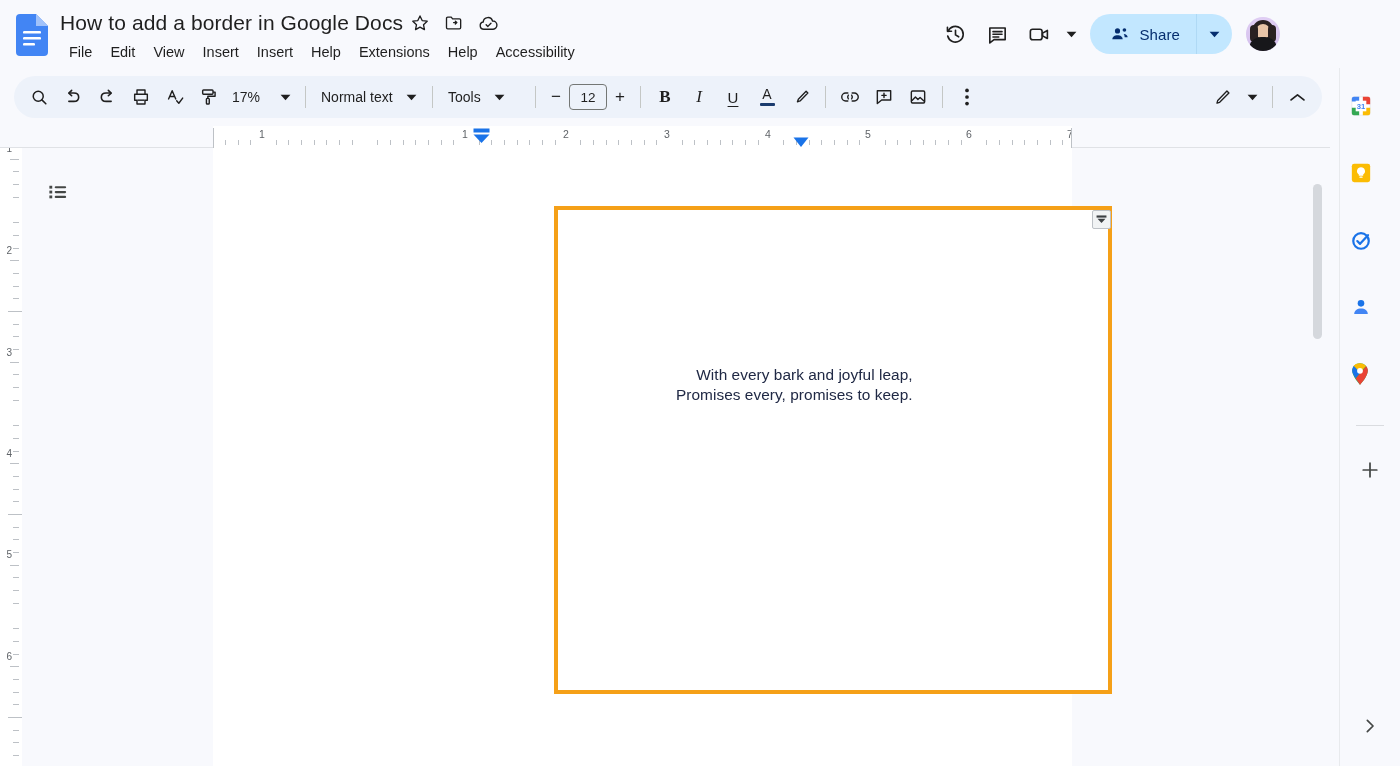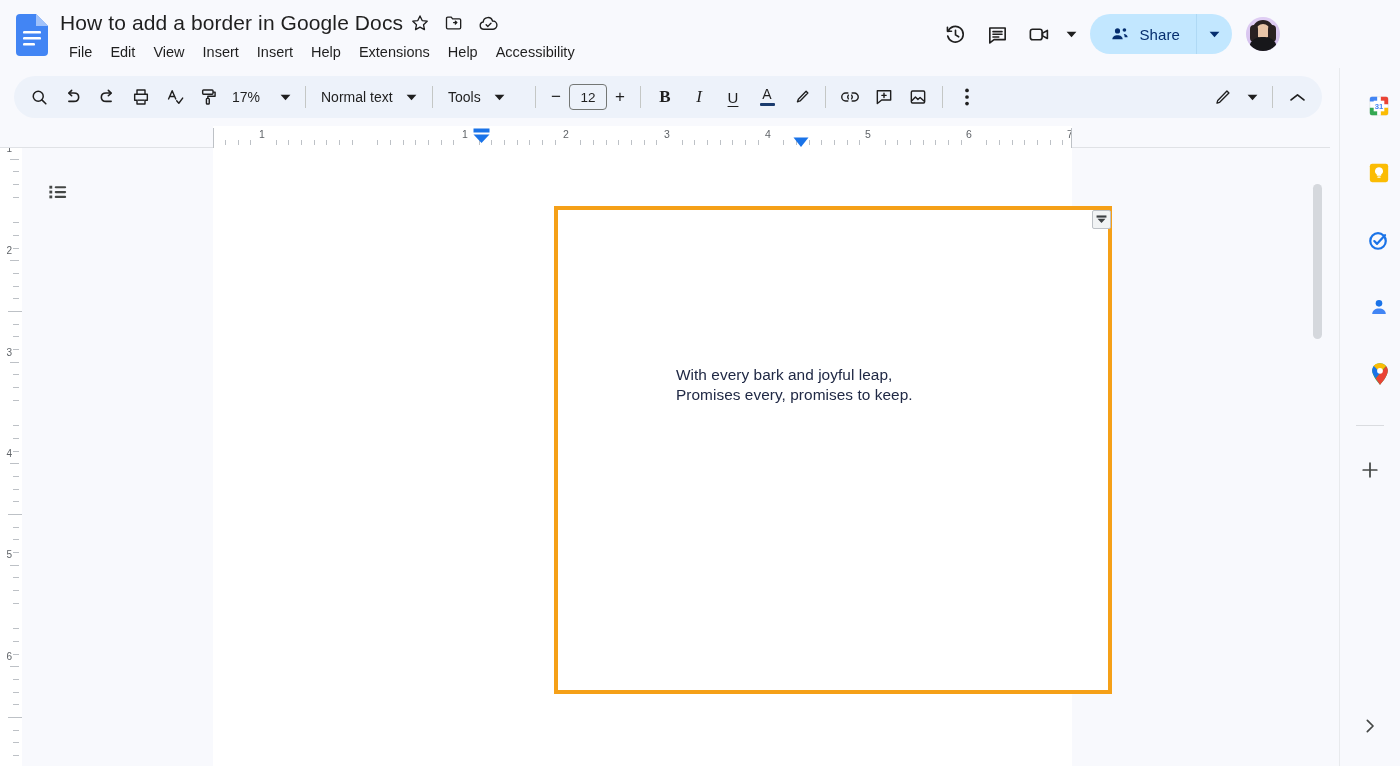--- a/index.html
+++ b/index.html
@@ -115,38 +115,38 @@
     position: absolute; left: 341px; top: 58px; width: 558px; height: 488px;
     border: 4px solid #F5A018; background: #FFFFFF;
   }
   .cell-handle {
     position: absolute; right: -3px; top: 0px; width: 19px; height: 19px;
     background: #F1F3F4; border: 1px solid #BDC1C6; border-radius: 2px;
     display: flex; align-items: center; justify-content: center; cursor: pointer;
   }
   .doc-text {
     position: absolute; left: 118px; top: 155px; font-size: 15.4px; line-height: 20.4px;
-    color: #202945; letter-spacing: 0.05px; white-space: nowrap;
+    color: #202945; letter-spacing: 0.05px; white-space: nowrap; text-align: right;
   }
   .doc-text .line { display: block; }
   .caret {
     display: inline-block; width: 1.4px; height: 16px; background: #202945;
     vertical-align: -3px; margin-left: 0px;
   }
 
   
   .vscroll { position: absolute; right: 8px; top: 36px; width: 9px; height: 155px; background:#D5D8DD; border-radius: 5px; cursor: pointer;}
 
   
   .side-panel {
     position: absolute; right: 0; top: 68px; width: 60px; height: 698px;
     background: #F8F9FD; display: flex; flex-direction: column; align-items: center;
     padding-top: 18px;
   }
-  .side-icon { width: 40px; height: 40px; display: flex; align-items: center; justify-content: flex-end; border-radius: 50%; cursor: pointer; margin-bottom: 27px;}
+  .side-icon { width: 40px; height: 40px; display: flex; align-items: center; justify-content: flex-start; border-radius: 50%; cursor: pointer; margin-bottom: 27px;}
   .side-div { width: 28px; height: 1px; background: #DADCE0; margin: 4px 0 24px; }
   .side-plus { width: 40px; height: 40px; display:flex; align-items:center; justify-content:center; border-radius:50%; cursor:pointer; }
   .side-bottom { position: absolute; bottom: 20px; width: 40px; height: 40px; display:flex; align-items:center; justify-content:center; border-radius:50%; cursor:pointer;}
   .panel-divline { position: absolute; right: 60px; top: 68px; width: 1px; height: 698px; background: #E8EAED; }
 </style>
 </head>
 <body>
 
 <div id="app">
 

